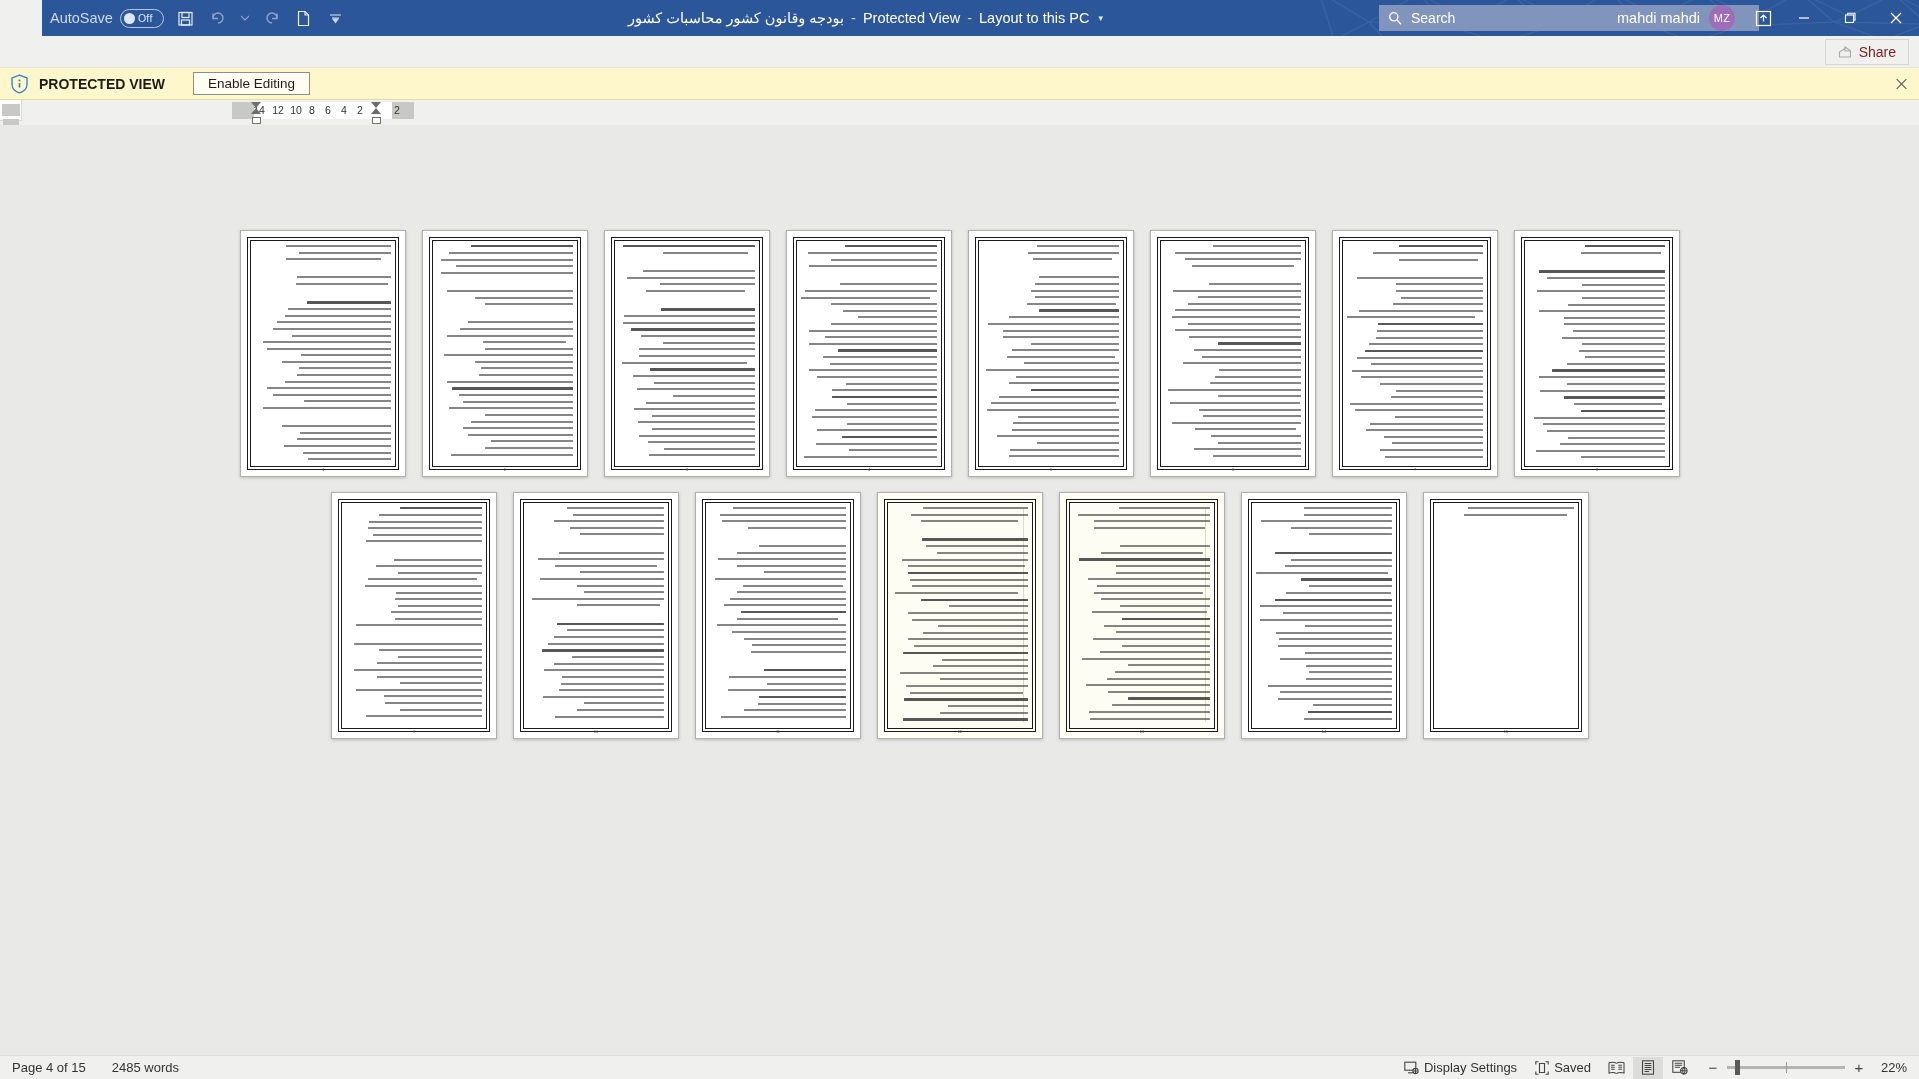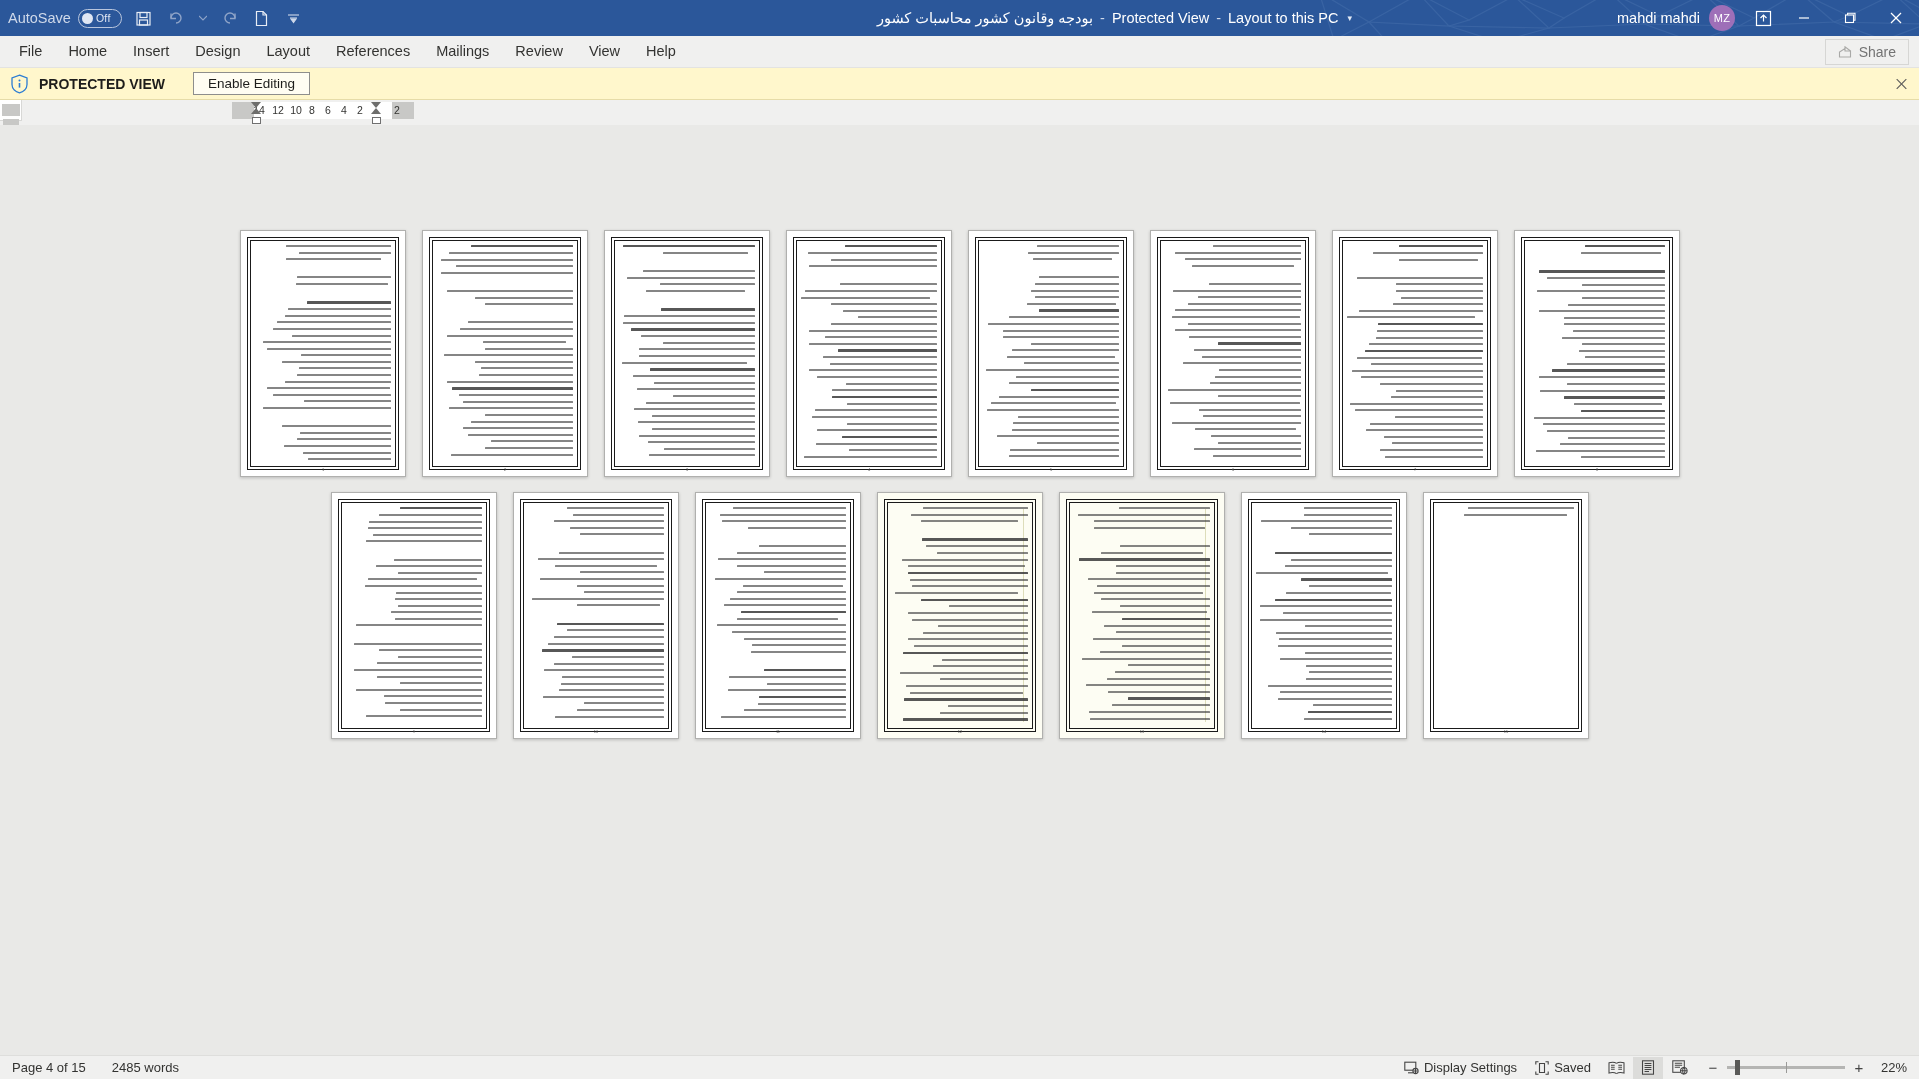--- a/index.html
+++ b/index.html
@@ -13,20 +13,21 @@
   
   #titlebar {
     position: relative;
     height: 36px;
     background: #2b579a;
     display: flex;
     align-items: center;
     color: #ffffff;
     font-size: 14.5px;
     overflow: hidden;
+    margin-left: 42px;
   }
   #titlebar .deco {
     position: absolute;
     right: 0; top: 0;
     width: 620px; height: 36px;
     pointer-events: none;
     opacity: .45;
   }
   .tb-left { display: flex; align-items: center; flex: 0 0 auto; padding-left: 8px; z-index:2;}
   .autosave {
@@ -98,21 +99,21 @@
     height: 32px;
     display: flex; align-items: center;
     font-size: 14.5px; color: #333331;
     cursor: default;
   }
   .share-btn {
     position: absolute; right: 10px; top: 3px;
     height: 26px; padding: 0 12px;
     display: flex; align-items: center; gap: 7px;
     border: 1px solid #d6d6d4;
-    color: #737373; font-size: 14px;
+    color: #7f1d1d; font-size: 14px;
     background: #f0f0ef;
   }
 
   
   #pvbar {
     height: 32px;
     background: #fff7cc;
     border-bottom: 1px solid #e6dca8;
     display: flex; align-items: center;
     padding-left: 10px;
@@ -384,20 +385,27 @@
 
   <div class="tb-center">
     <span class="docname">بودجه وقانون کشور محاسبات کشور</span>
     <span class="sep">-</span>
     <span>Protected View</span>
     <span class="sep">-</span>
     <span>Layout to this PC</span>
     <span class="caret">▾</span>
   </div>
 
+  <div class="tb-search">
+    <svg width="14" height="14" viewBox="0 0 14 14" fill="none" stroke="#ffffff" stroke-width="1.3">
+      <circle cx="5.8" cy="5.8" r="4.1"></circle>
+        <path d="M9 9 L13 13.2"></path>
+    </svg>
+    <span>Search</span>
+  </div>
 
   <div class="tb-right">
     <div class="acct">
       <span>mahdi mahdi</span>
       <span class="avatar">MZ</span>
     </div>
     <div class="ribbon-opt">
       <svg width="17" height="17" viewBox="0 0 17 17" fill="none" stroke="#ffffff" stroke-width="1.2">
         <rect x="1.5" y="1.5" width="14" height="14"></rect>
         <path d="M8.5 11.5 L8.5 5"></path>
@@ -418,32 +426,20 @@
     <div class="wbtn close">
       <svg width="12" height="12" viewBox="0 0 12 12" stroke="#fff" stroke-width="1.2">
         <path d="M1 1 L11 11"></path>
           <path d="M11 1 L1 11"></path>
       </svg>
     </div>
   </div>
 </div>
 
 <div id="ribbon">
-  <div class="tabs">
-    <div class="tab">File</div>
-    <div class="tab">Home</div>
-    <div class="tab">Insert</div>
-    <div class="tab">Design</div>
-    <div class="tab">Layout</div>
-    <div class="tab">References</div>
-    <div class="tab">Mailings</div>
-    <div class="tab">Review</div>
-    <div class="tab">View</div>
-    <div class="tab">Help</div>
-  </div>
   <div class="share-btn">
     <svg width="14" height="13" viewBox="0 0 14 13" fill="none" stroke="#a9a9a7" stroke-width="1.1">
       <path d="M1.5 11 L1.5 6 L7 2.5 L7 5 L12.5 5 L12.5 11 Z"></path>
       <path d="M7 2.5 L7 0.8 L12.5 5"></path>
     </svg>
     <span>Share</span>
   </div>
 </div>
 
 <div id="pvbar">

